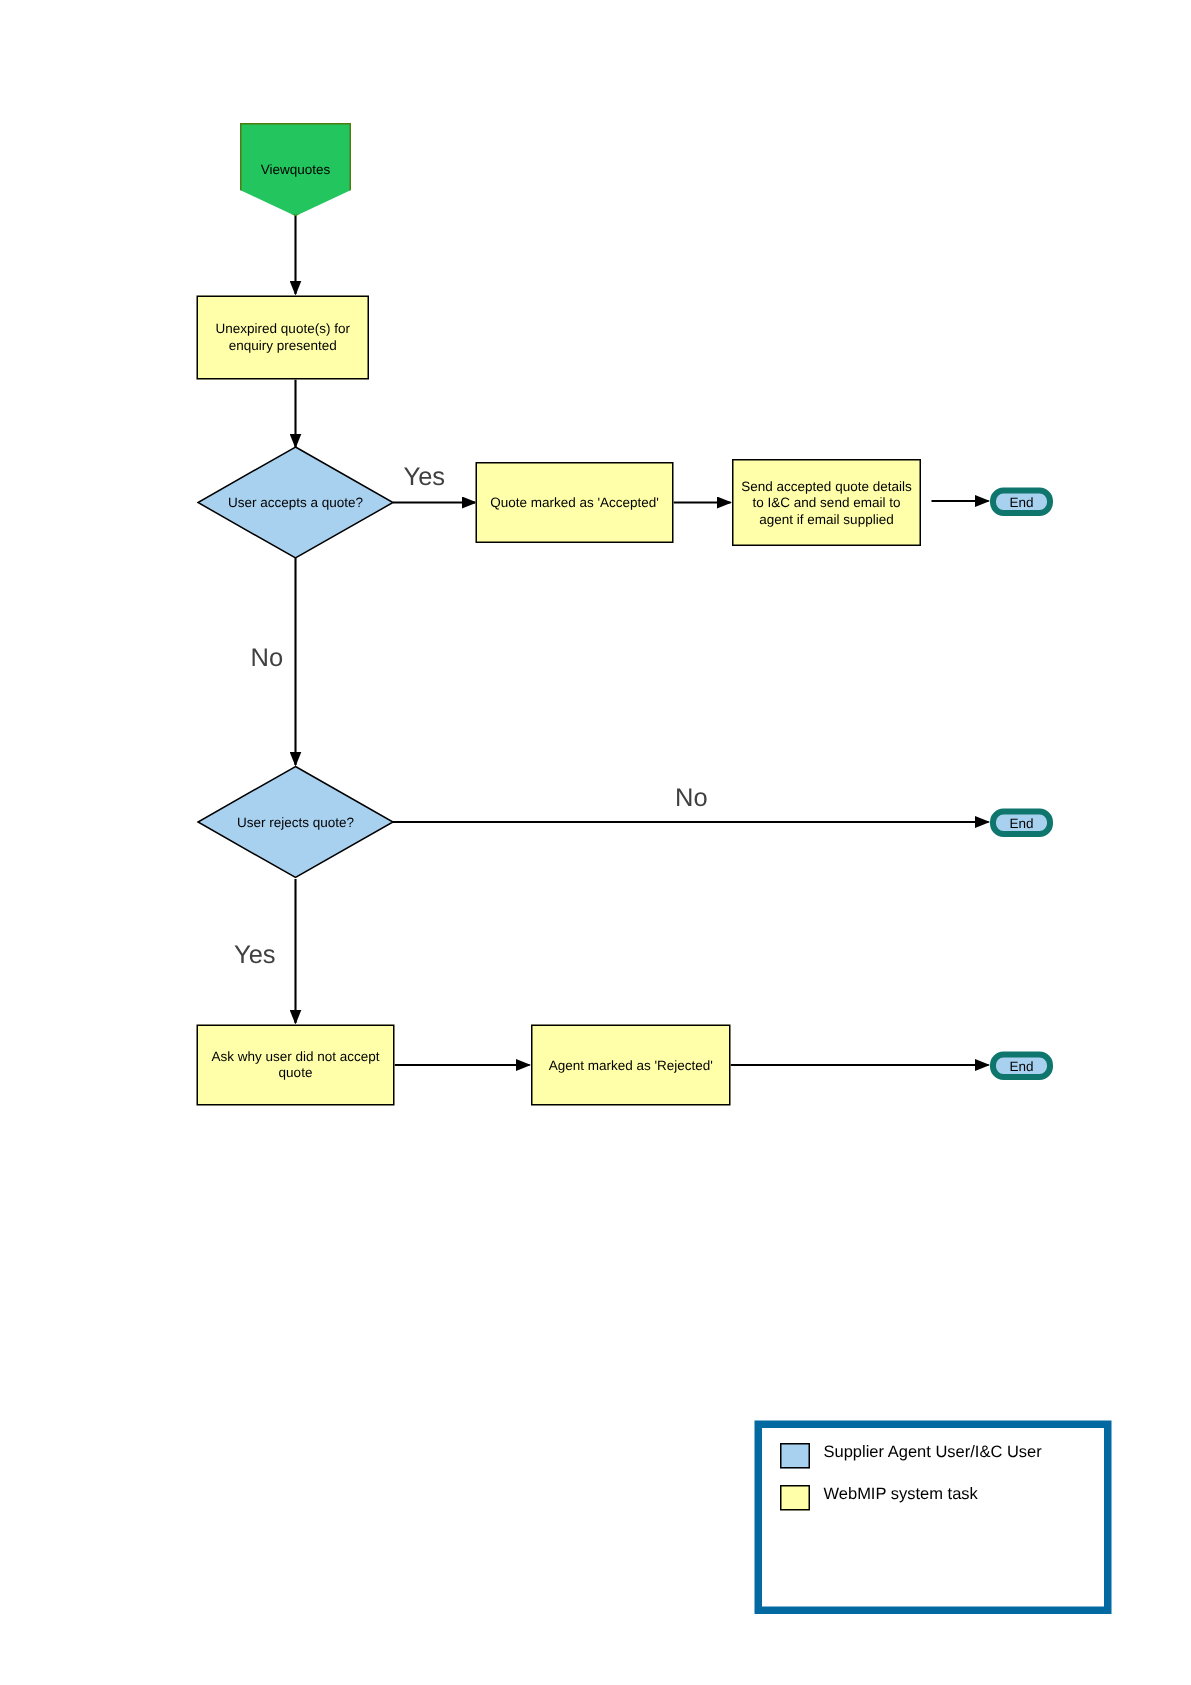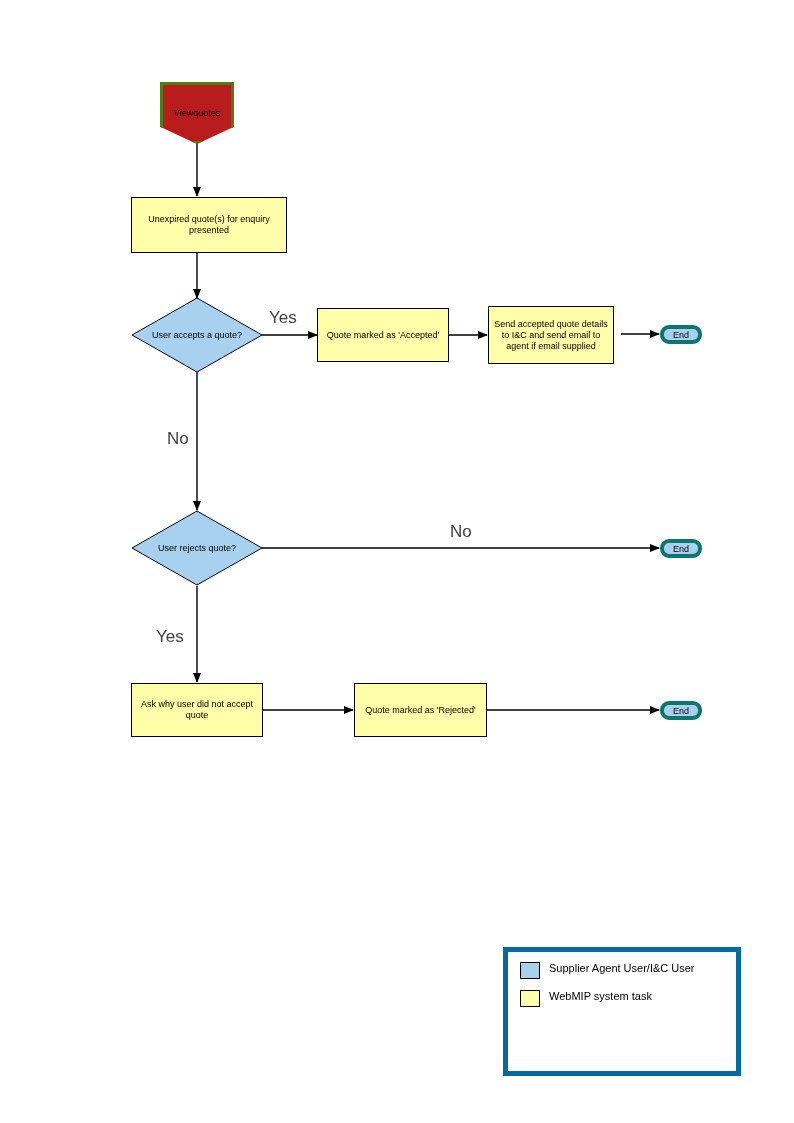--- a/index.html
+++ b/index.html
@@ -27,22 +27,22 @@
     font-size: 9px;
     line-height: 11px;
     color: #000000;
     padding: 2px 4px;
   }
   .proc {
     background: #ffffaa;
     border: 1px solid #000000;
   }
   .start-shape {
-    background: #b91c1c;
-    border: 3px solid #4d7c0f;
+    background: #22c55e;
+    border: 1px solid #4d7c0f;
     clip-path: polygon(0 0, 100% 0, 100% 72%, 50% 100%, 0 72%);
   }
   .diamond-wrap {
     position: absolute;
   }
   .diamond-wrap svg {
     position: absolute;
     left: 0;
     top: 0;
   }
@@ -146,21 +146,21 @@
 
     <line x1="263" y1="710" x2="353" y2="710" stroke="#000" stroke-width="1.4" marker-end="url(#arrow)"></line>
 
     <line x1="487" y1="710" x2="659" y2="710" stroke="#000" stroke-width="1.4" marker-end="url(#arrow)"></line>
   </svg>
 
   <div class="node start-shape" style="left:160px; top:82px; width:74px; height:62px;">
     <span>Viewquotes</span>
   </div>
 
-  <div class="node proc" style="left:131px; top:197px; width:156px; height:56px;">
+  <div class="node proc" style="left:131px; top:197px; width:115px; height:56px;">
     <span>Unexpired quote(s) for enquiry presented</span>
   </div>
 
   <div class="diamond-wrap" style="left:131px; top:297px; width:132px; height:76px;">
     <svg width="132" height="76">
       <polygon points="66,1 131,38 66,75 1,38" fill="#a8d1f0" stroke="#000000" stroke-width="1"></polygon>
     </svg>
     <div class="diamond-label">User accepts a quote?</div>
   </div>
 
@@ -185,21 +185,21 @@
 
   <div class="terminator" style="left:660px; top:539px; width:42px; height:19px;">
     <span>End</span>
   </div>
 
   <div class="node proc" style="left:131px; top:683px; width:132px; height:54px;">
     <span>Ask why user did not accept quote</span>
   </div>
 
   <div class="node proc" style="left:354px; top:683px; width:133px; height:54px;">
-    <span>Quote marked as 'Rejected'</span>
+    <span>Agent marked as 'Rejected'</span>
   </div>
 
   <div class="terminator" style="left:660px; top:701px; width:42px; height:19px;">
     <span>End</span>
   </div>
 
   <div class="edge-label" style="left:269px; top:308px;">Yes</div>
   <div class="edge-label" style="left:167px; top:429px;">No</div>
   <div class="edge-label" style="left:450px; top:522px;">No</div>
   <div class="edge-label" style="left:156px; top:627px;">Yes</div>

